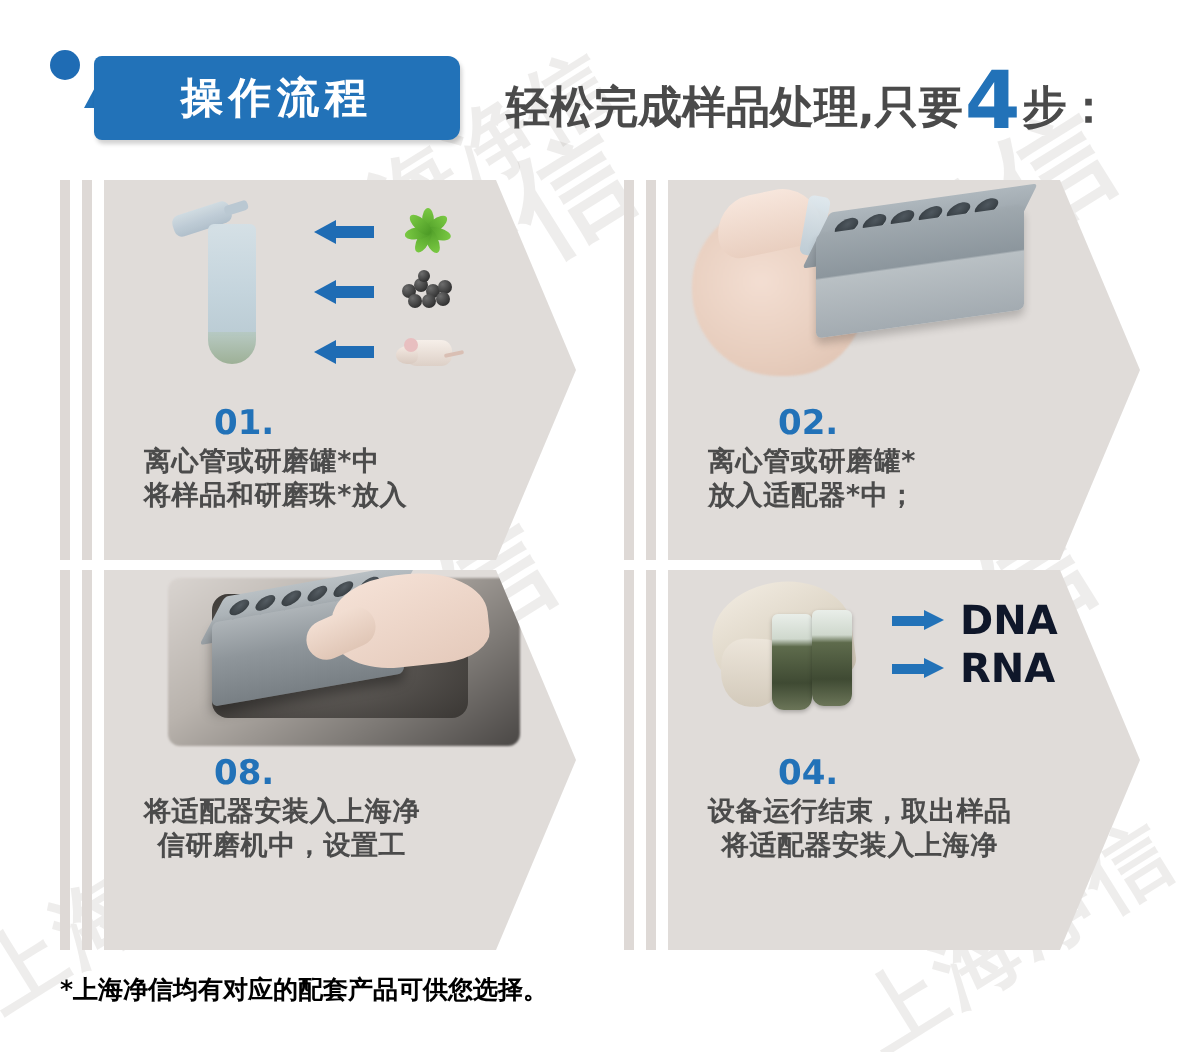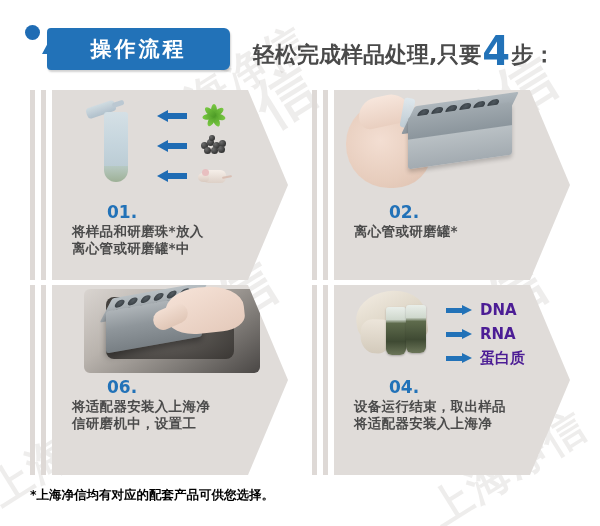--- a/index.html
+++ b/index.html
@@ -94,21 +94,21 @@
   }
   .caption {
     position:absolute; left:20px;
     color:#4b4b4b; font-size:13.5px; font-weight:bold; line-height:17px;
     font-family:"DejaVu Sans","Liberation Sans",sans-serif;
     letter-spacing:0.3px;
   }
   .c1 .step-num, .c2 .step-num { top:112px; }
   .c1 .caption,  .c2 .caption  { top:133px; }
   .c3 .step-num, .c4 .step-num { top:92px; }
-  .c3 .caption,  .c4 .caption  { top:113px; }
+  .c3 .caption,  .c4 .caption  { top:113px;text-align:center; }
 
   
   .tube { position:absolute; left:48px; top:14px; width:34px; height:80px; }
   .tube-cap {
     position:absolute; left:-14px; top:0px; width:30px; height:11px;
     background:linear-gradient(180deg,#cfdbe2,#aebecb);
     border-radius:4px; transform:rotate(-18deg); opacity:.95;
   }
   .tube-cap:after{
     content:""; position:absolute; right:-9px; top:3px; width:12px; height:5px;
@@ -281,21 +281,21 @@
   .labels4 { position:absolute; left:112px; top:14px; width:112px; height:72px; }
   .lrow { position:absolute; left:0; width:112px; height:22px; display:flex; align-items:center; }
   .lrow.l1 { top:0px; }
   .lrow.l2 { top:24px; }
   .lrow.l3 { top:48px; }
   .arrow-r { position:relative; width:26px; height:10px; flex:none; }
   .arrow-r .shaft { position:absolute; left:0; top:3px; width:17px; height:5px; background:#2272b8; }
   .arrow-r .head  { position:absolute; right:0; top:0; width:0; height:0;
       border-top:5px solid transparent; border-bottom:5px solid transparent; border-left:10px solid #2272b8; }
   .lrow .txt {
-    margin-left:8px; color:#4c1d95; font-size:15px; font-weight:bold;
+    margin-left:8px; color:#0f172a; font-size:20px; font-weight:bold;
     font-family:"DejaVu Sans","Liberation Sans",sans-serif;
   }
 
   
   .footer {
     position:absolute; left:30px; top:487px;
     color:#000000; font-size:12.5px; font-weight:bold;
     font-family:"DejaVu Sans","Liberation Sans",sans-serif;
     z-index:10;
   }
@@ -380,22 +380,22 @@
             <i class="bodyc"></i>
               <i class="headc"></i>
               <i class="ear"></i>
               <i class="tail"></i>
           </span>
         </div>
       </div>
 
       <div class="step-num">01.</div>
       <div class="caption">
+        <div>离心管或研磨罐*中</div>
         <div>将样品和研磨珠*放入</div>
-        <div>离心管或研磨罐*中</div>
       </div>
     </div>
   </div>
 
   <div class="card c2">
     <div class="stripe s1"></div>
     <div class="stripe s2"></div>
     <div class="card-body">
 
       <div class="photo2">
@@ -416,20 +416,21 @@
             <i style="left:44px; top:12px;"></i>
             <i style="left:58px; top:12px;"></i>
             <i style="left:72px; top:12px;"></i>
         </div>
         <div class="blk2"></div>
       </div>
 
       <div class="step-num">02.</div>
       <div class="caption">
         <div>离心管或研磨罐*</div>
+        <div>放入适配器*中；</div>
       </div>
     </div>
   </div>
 
   <div class="card c3">
     <div class="stripe s1"></div>
     <div class="stripe s2"></div>
     <div class="card-body">
 
       <div class="photo3">
@@ -447,21 +448,21 @@
             <i style="left:15px; top:11px;"></i>
             <i style="left:28px; top:11px;"></i>
             <i style="left:41px; top:11px;"></i>
             <i style="left:54px; top:11px;"></i>
             <i style="left:67px; top:11px;"></i>
         </div>
         <div class="blk3"></div>
         <div class="hand3"></div>
       </div>
 
-      <div class="step-num">06.</div>
+      <div class="step-num">08.</div>
       <div class="caption">
         <div>将适配器安装入上海净</div>
         <div>信研磨机中，设置工</div>
       </div>
     </div>
   </div>
 
   <div class="card c4">
     <div class="stripe s1"></div>
     <div class="stripe s2"></div>
@@ -481,27 +482,20 @@
             </span>
           <span class="txt">DNA</span>
         </div>
         <div class="lrow l2">
           <span class="arrow-r">
               <i class="shaft"></i>
               <i class="head"></i>
             </span>
           <span class="txt">RNA</span>
         </div>
-        <div class="lrow l3">
-          <span class="arrow-r">
-              <i class="shaft"></i>
-              <i class="head"></i>
-            </span>
-          <span class="txt">蛋白质</span>
-        </div>
       </div>
 
       <div class="step-num">04.</div>
       <div class="caption">
         <div>设备运行结束，取出样品</div>
         <div>将适配器安装入上海净</div>
       </div>
     </div>
   </div>
 

